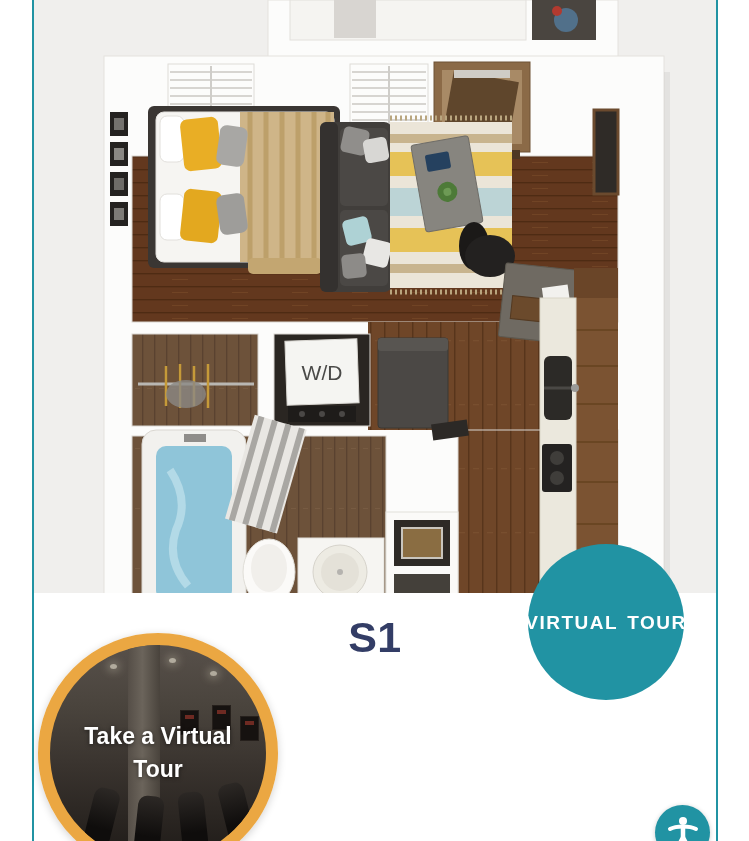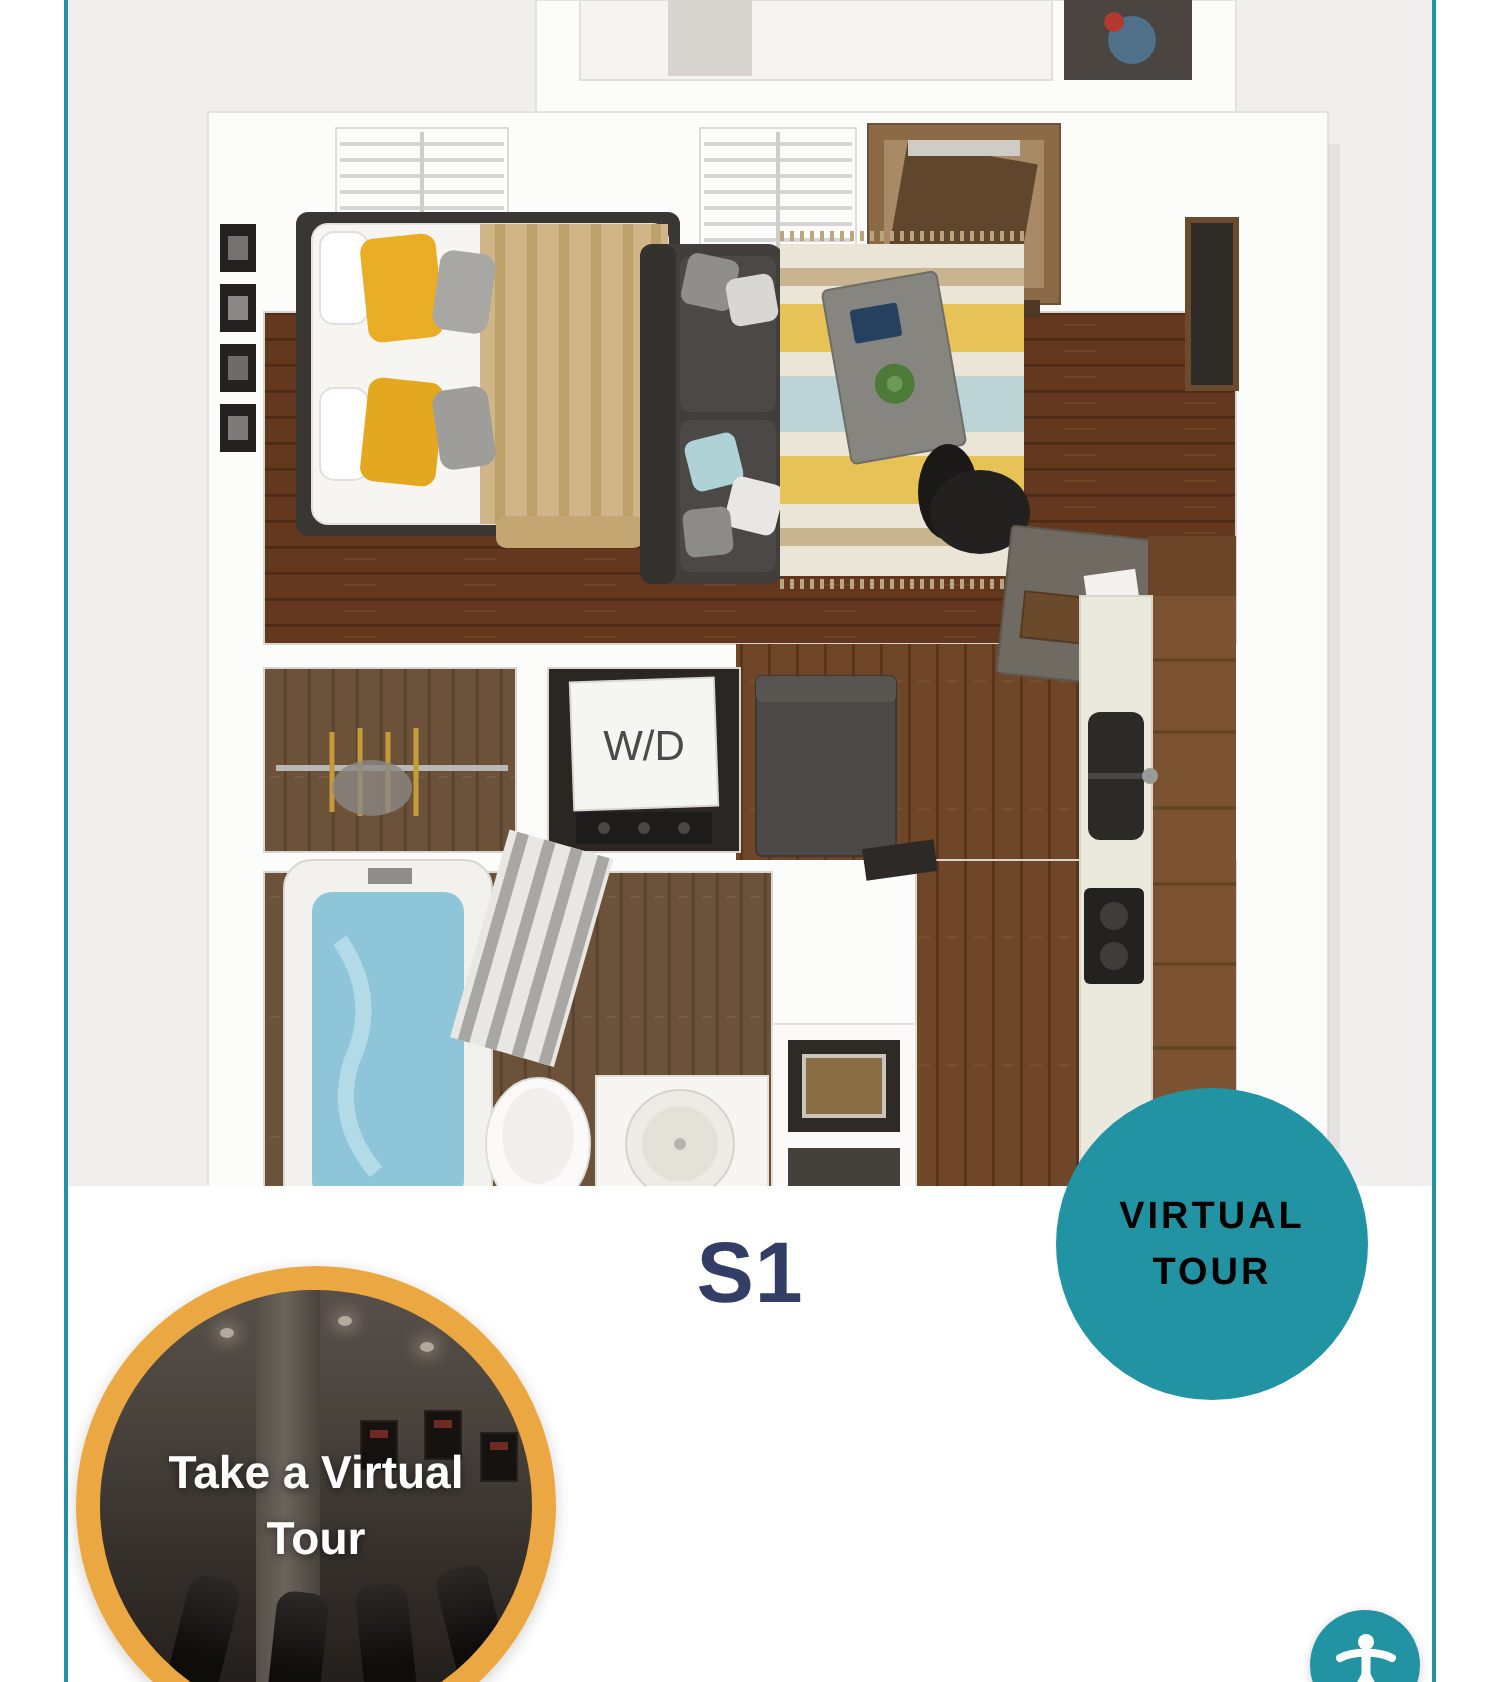--- a/index.html
+++ b/index.html
@@ -21,22 +21,22 @@
     width:682px;height:104px;background:#ffffff;
     display:flex;justify-content:center;align-items:flex-start;
   }
   .plan-title{
     margin:0;padding-top:20px;font-size:43px;font-weight:bold;
     color:#333d66;letter-spacing:.5px;
   }
   
   .vt-badge{
     position:absolute;left:528px;top:544px;width:156px;height:156px;
-    border-radius:50%;background:#2193a3;color:#000000;
-    display:flex;flex-direction:column;align-items:center;justify-content:center;
+    border-radius:50%;background:#2193a3;color:#ffffff;
+    display:flex;flex-direction:row;align-items:center;justify-content:center;
     gap:9px;z-index:5;cursor:pointer;
   }
   .vt-badge span{font-size:19px;font-weight:bold;letter-spacing:1.5px;line-height:1;}
   
   .thumb{
     position:absolute;left:38px;top:633px;width:216px;height:216px;
     border:12px solid #eba742;border-radius:50%;overflow:hidden;z-index:6;cursor:pointer;
     background:linear-gradient(180deg,#57504a 0%,#4a443d 28%,#3a342f 55%,#1e1a17 100%);
     box-shadow:0 2px 8px rgba(0,0,0,.18);
   }

